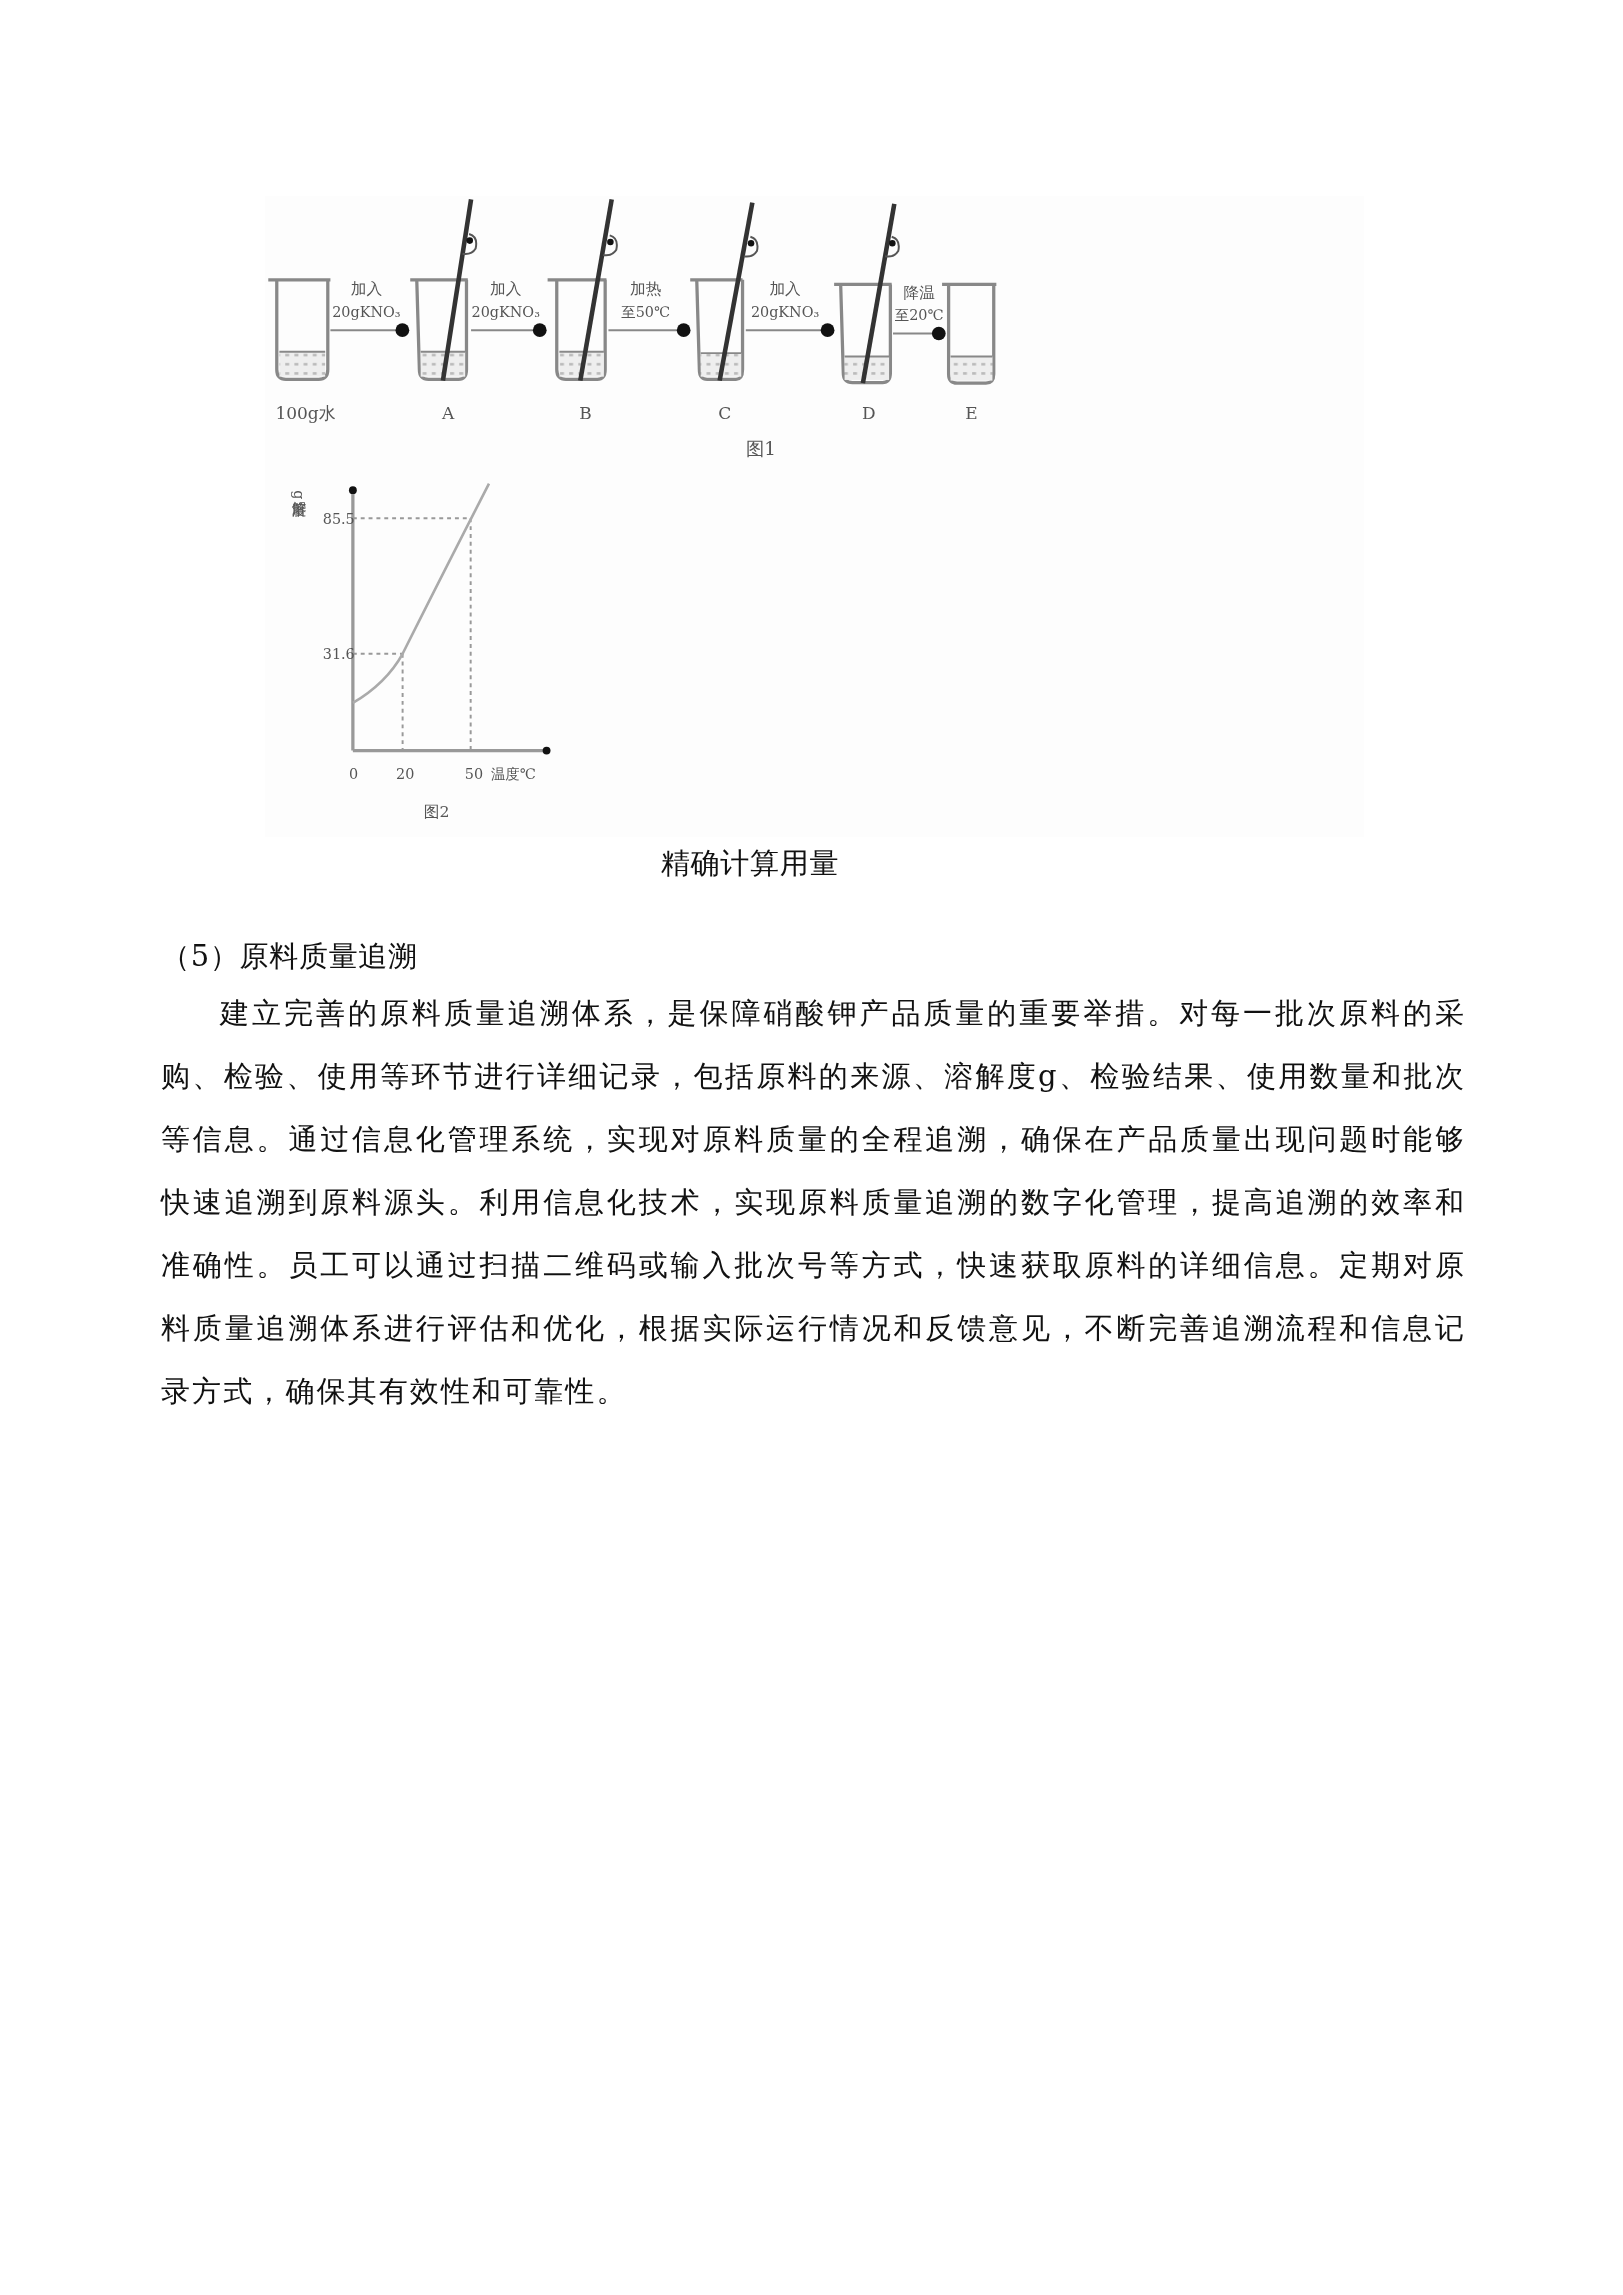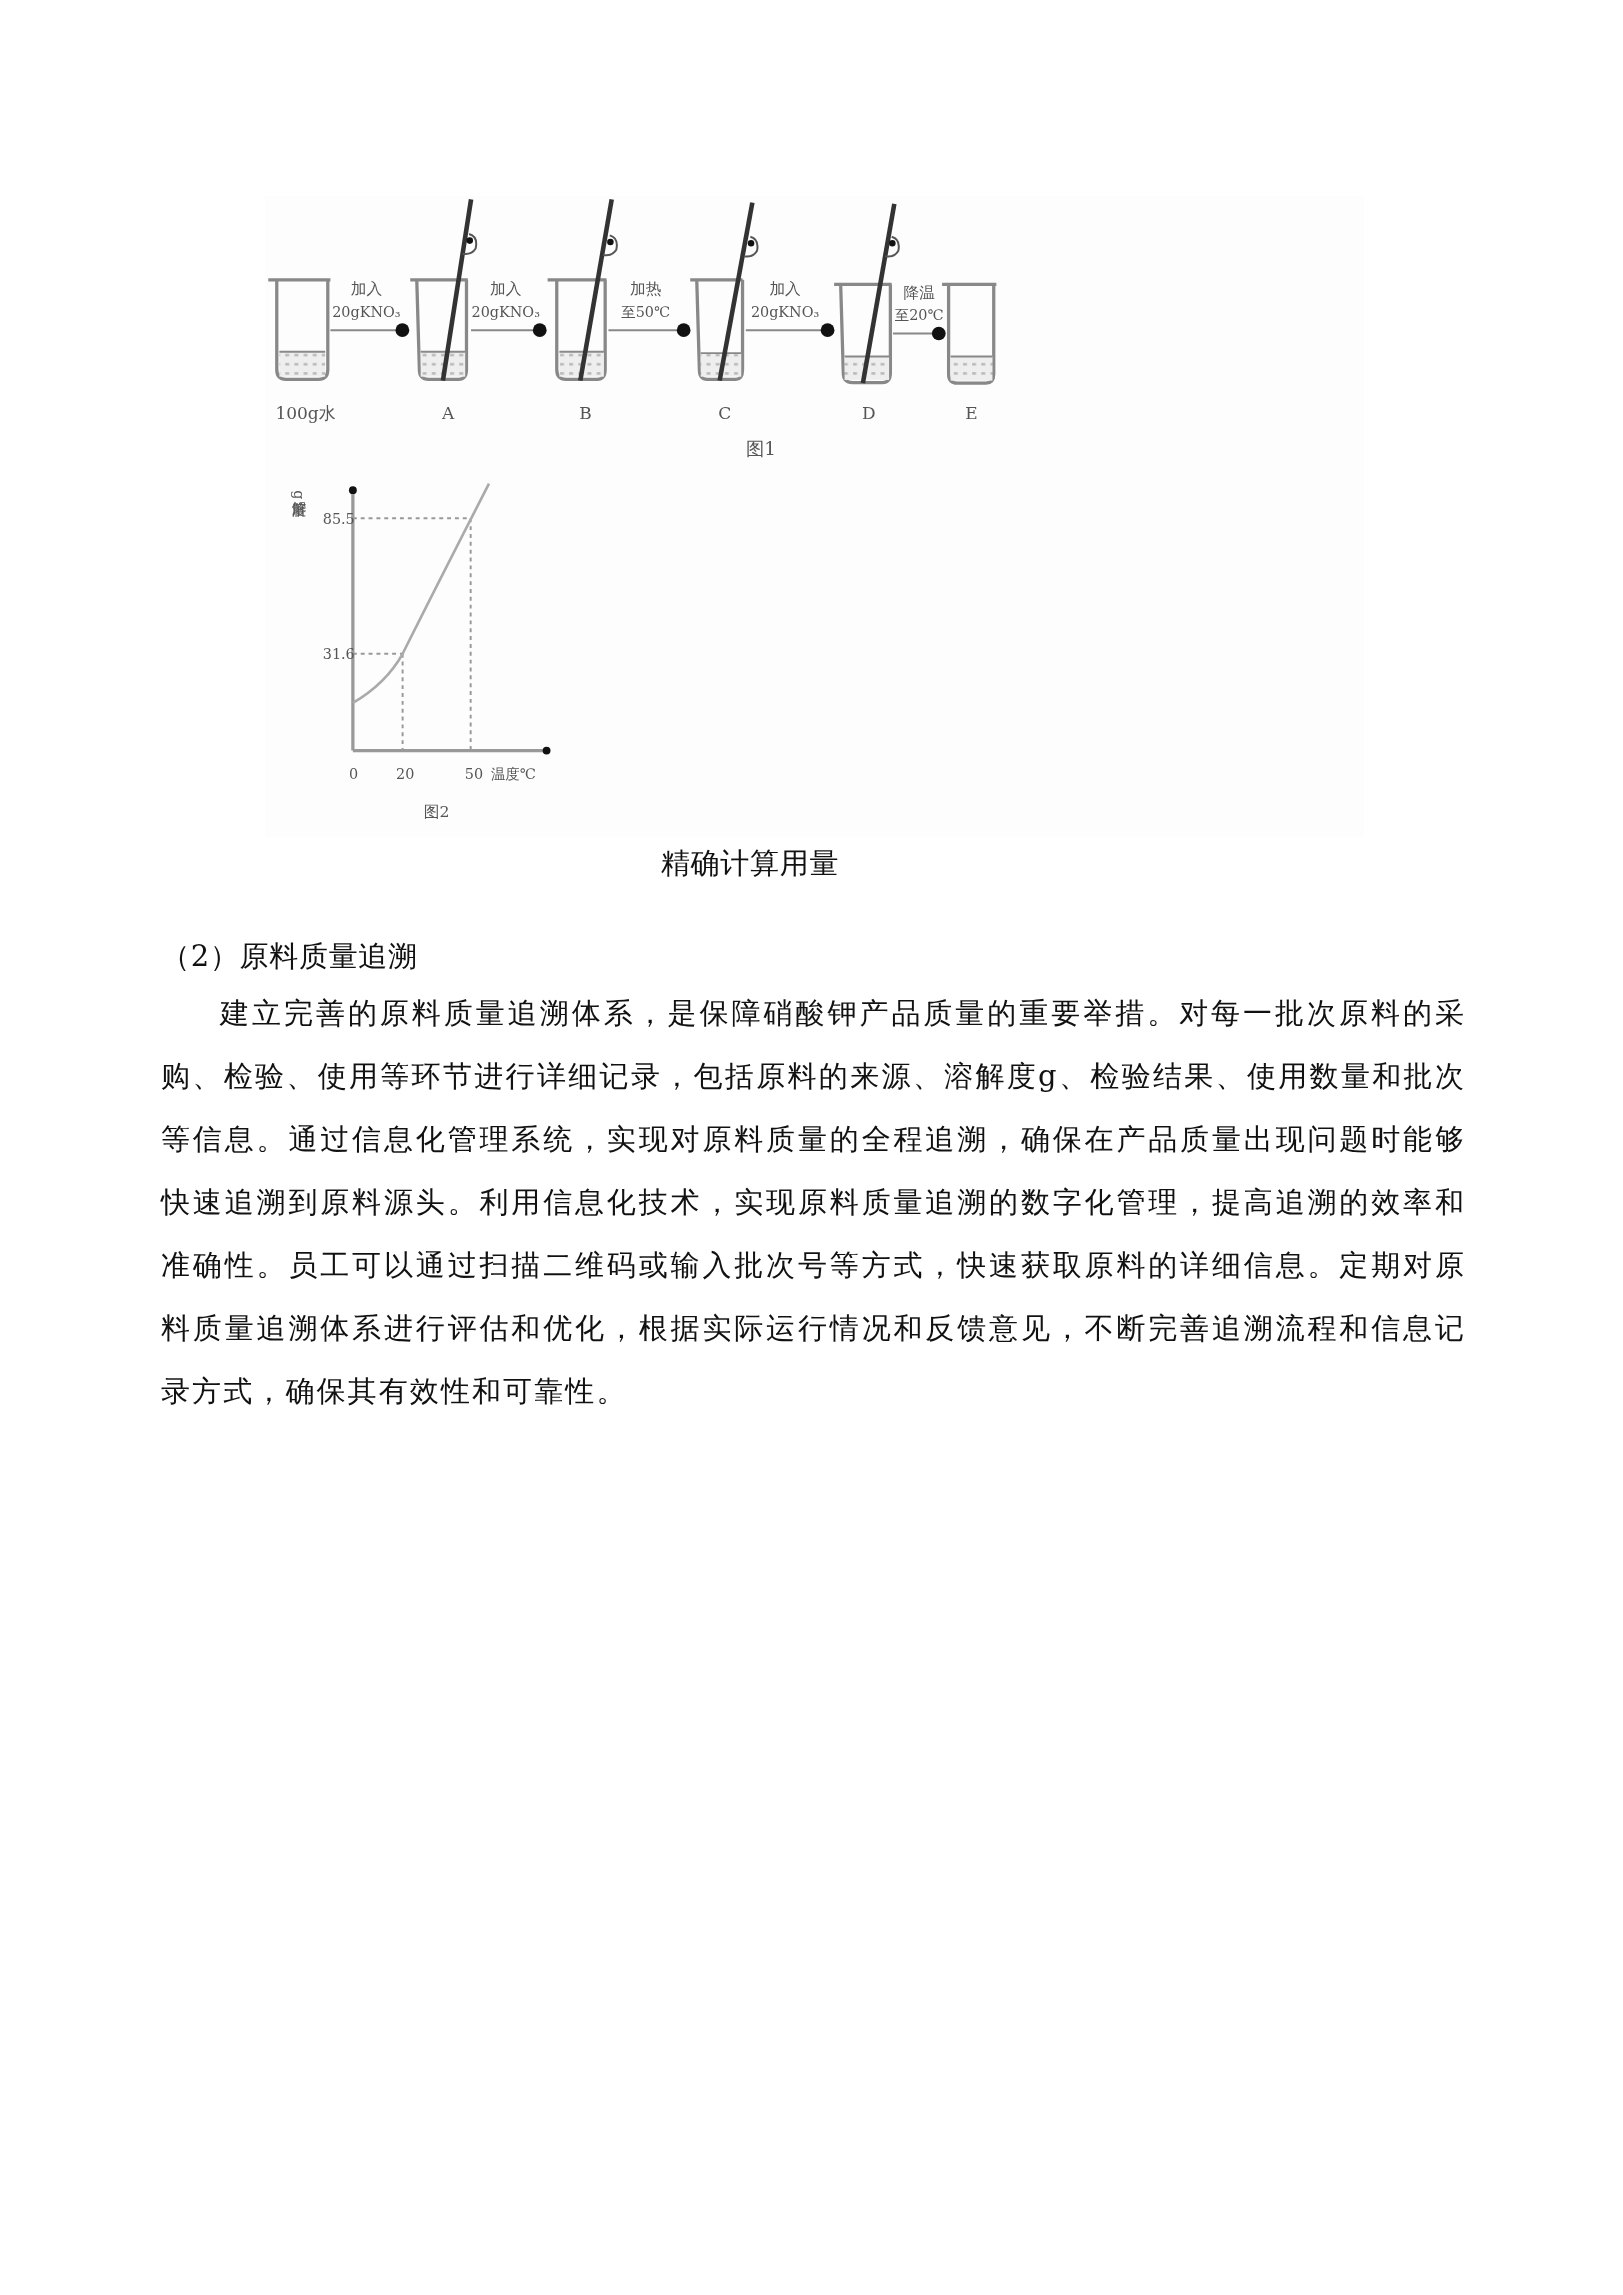--- a/index.html
+++ b/index.html
@@ -145,16 +145,16 @@
     <text x="200" y="482" font-size="22">20</text>
     <text x="305" y="482" font-size="22">50</text>
     <text x="345" y="482" font-size="22">温度℃</text>
 
     <text x="262" y="540" font-size="24" text-anchor="middle">图2</text>
   </svg>
 </div>
 
 <div class="caption">精确计算用量</div>
 
-<div class="subheading">（2）原料质量追溯</div>
+<div class="subheading">（5）原料质量追溯</div>
 
 <div class="paragraph">建立完善的原料质量追溯体系，是保障硝酸钾产品质量的重要举措。对每一批次原料的采购、检验、使用等环节进行详细记录，包括原料的来源、溶解度g、检验结果、使用数量和批次等信息。通过信息化管理系统，实现对原料质量的全程追溯，确保在产品质量出现问题时能够快速追溯到原料源头。利用信息化技术，实现原料质量追溯的数字化管理，提高追溯的效率和准确性。员工可以通过扫描二维码或输入批次号等方式，快速获取原料的详细信息。定期对原料质量追溯体系进行评估和优化，根据实际运行情况和反馈意见，不断完善追溯流程和信息记录方式，确保其有效性和可靠性。</div>
 
 
 </body></html>

